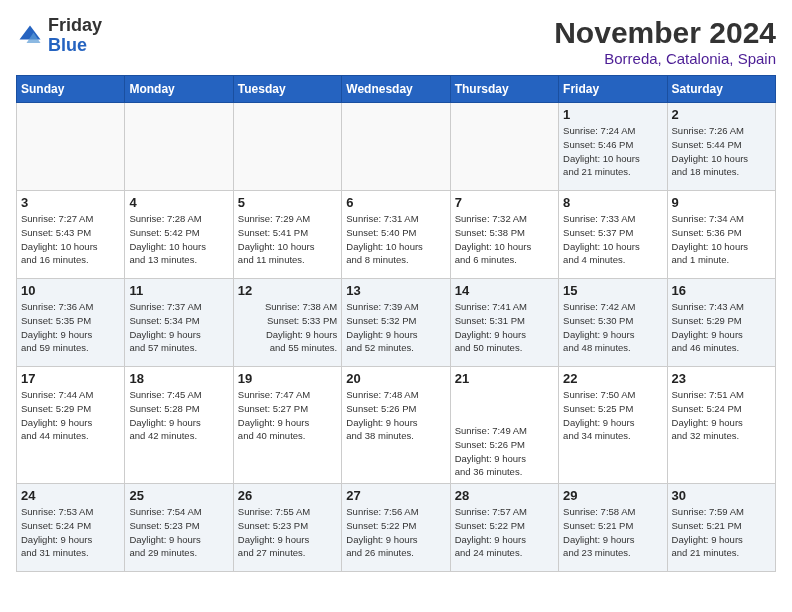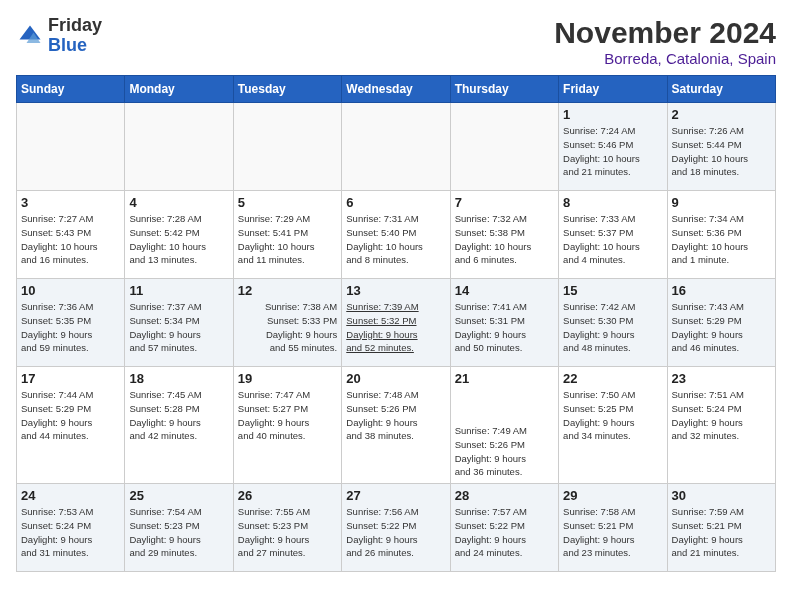--- a/index.html
+++ b/index.html
@@ -215,21 +215,21 @@
         </td>
         <td>
           <span class="day-number">12</span>
           <div class="day-info" style="white-space: pre-line; text-align: right;">Sunrise: 7:38 AM
 Sunset: 5:33 PM
 Daylight: 9 hours
 and 55 minutes.</div>
         </td>
         <td>
           <span class="day-number">13</span>
-          <div class="day-info" style="white-space: pre-line; text-decoration: underline;">Sunrise: 7:39 AM
+          <div class="day-info" style="white-space: pre-line;">Sunrise: 7:39 AM
 Sunset: 5:32 PM
 Daylight: 9 hours
 and 52 minutes.</div>
         </td>
         <td>
           <span class="day-number">14</span>
           <div class="day-info" style="white-space: pre-line;">Sunrise: 7:41 AM
 Sunset: 5:31 PM
 Daylight: 9 hours
 and 50 minutes.</div>

